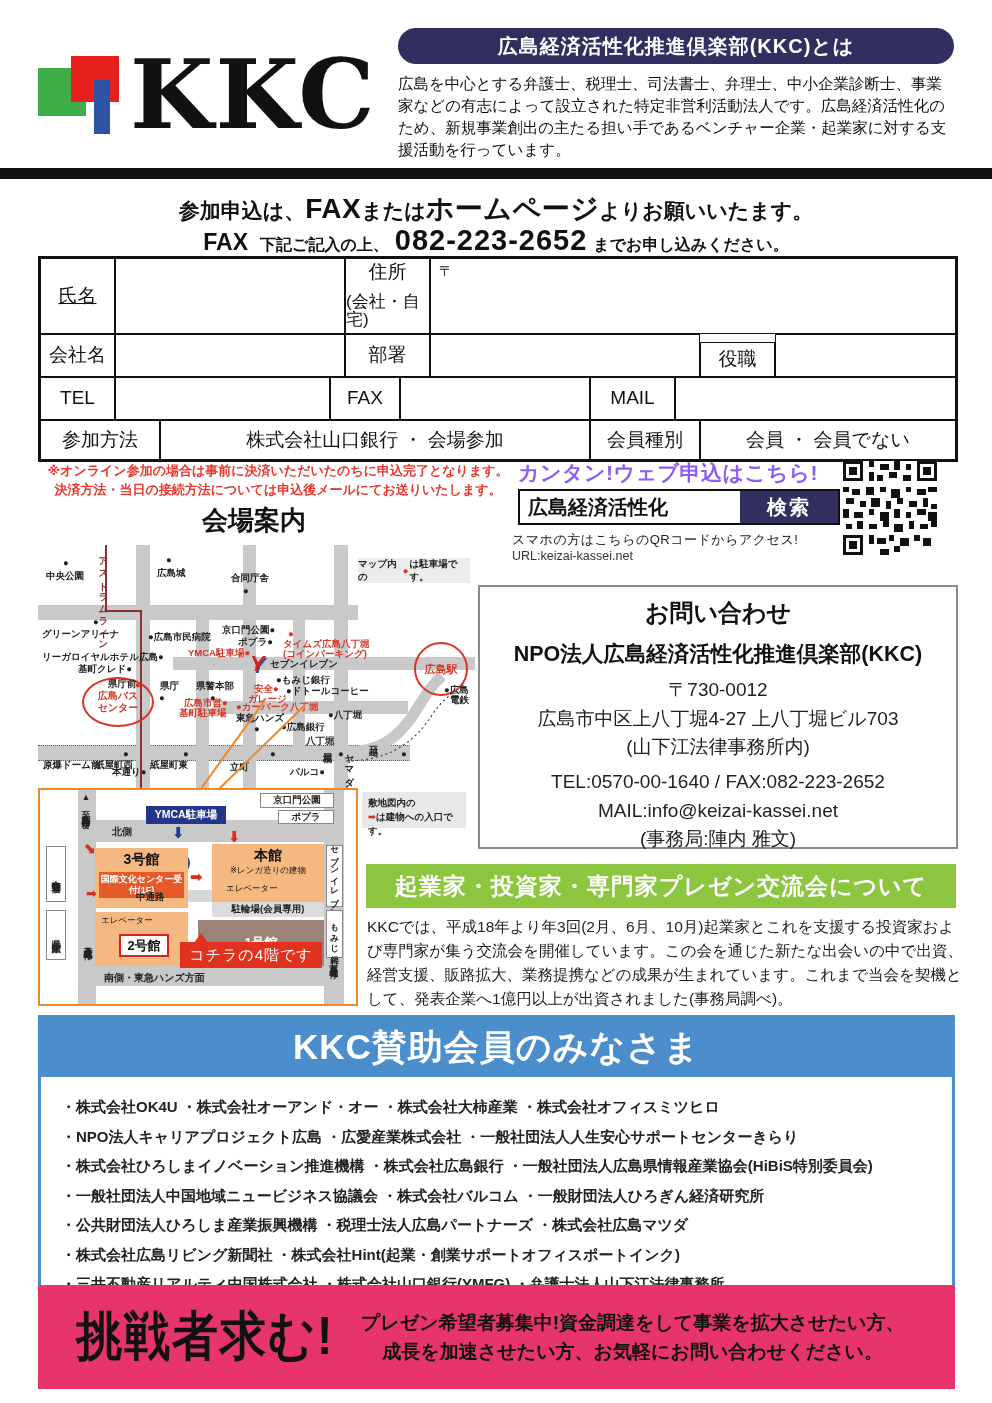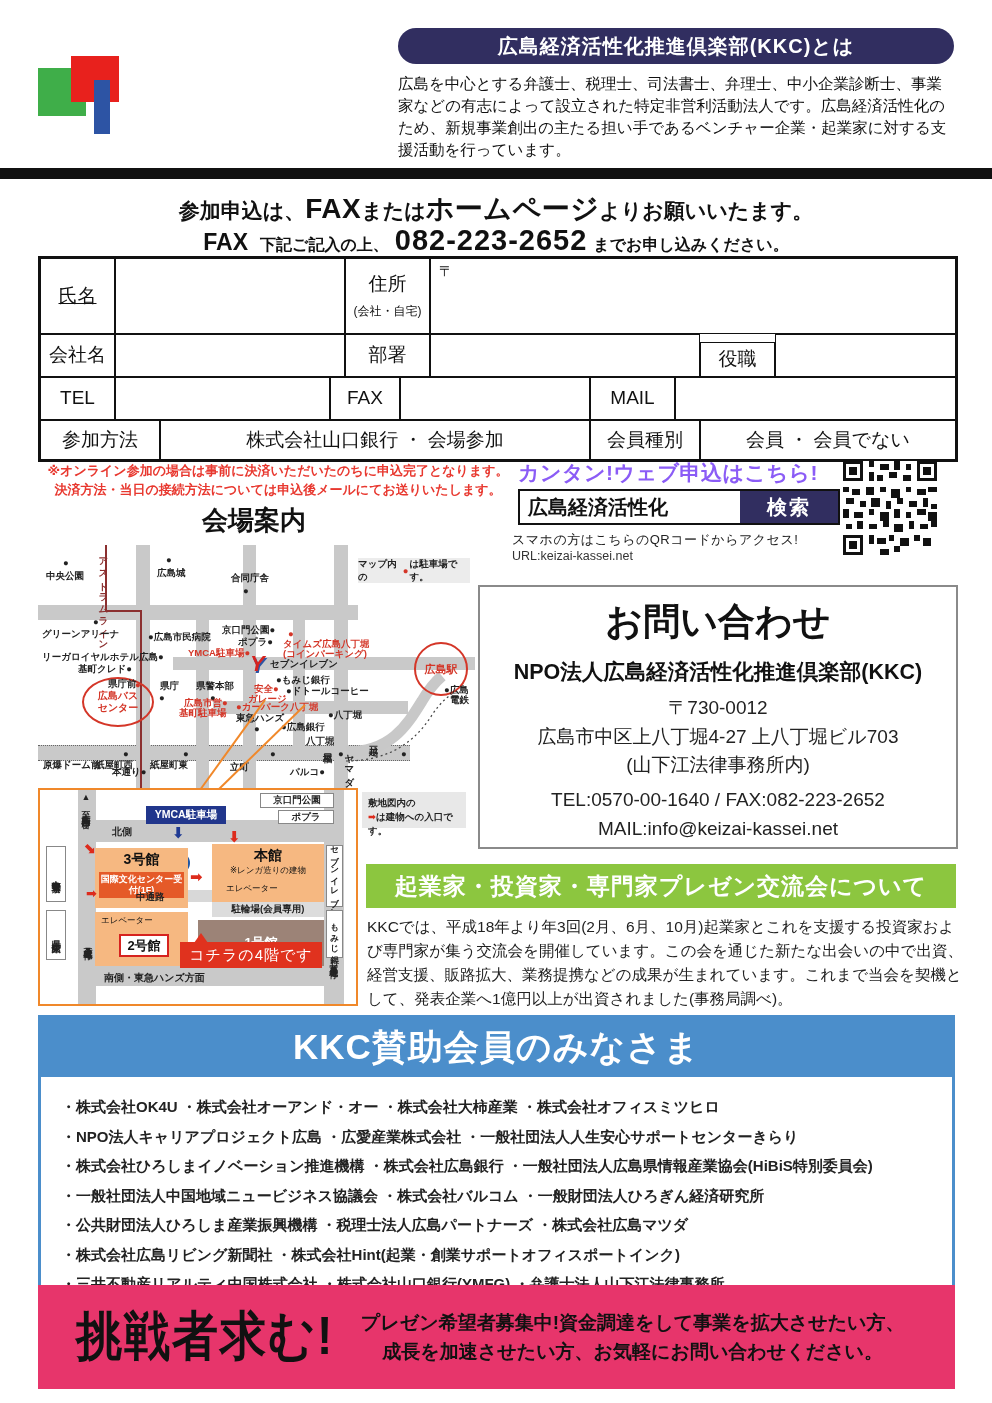--- a/index.html
+++ b/index.html
@@ -29,21 +29,21 @@
   .fax-line .sm{font-size:16px;font-weight:600;}
   .fax-line .num{font-size:29px;font-weight:900;letter-spacing:1px;margin:0 6px;}
 
   
   .form{position:absolute;left:38px;top:256px;width:916px;border:2px solid #111;}
   .frow{display:flex;}
   .fcell{border:1px solid #111;display:flex;align-items:center;justify-content:center;
          font-size:19px;color:#111;box-sizing:border-box;}
   .fcell.lab{flex-direction:column;line-height:1.1;}
   .fcell.blank{justify-content:flex-start;}
-  .sub{font-size:12px;margin-top:10px;}
+  .sub{font-size:17px;margin-top:10px;}
   .postal{align-items:flex-start;justify-content:flex-start;padding:4px 8px;font-size:14px;}
 
   
   .note{position:absolute;left:42px;top:462px;width:472px;text-align:center;color:#e8382f;
         font-size:13px;font-weight:600;line-height:1.45;}
   .web-head{position:absolute;left:518px;top:459px;width:330px;font-size:21px;font-weight:900;color:#8b5cf6;letter-spacing:0.5px;}
   .searchbar{position:absolute;left:518px;top:489px;width:322px;height:36px;border:2px solid #111;
              display:flex;box-sizing:border-box;}
   .search-val{flex:1;display:flex;align-items:center;padding-left:8px;font-size:20px;font-weight:900;color:#111;background:#fff;}
   .search-btn{width:98px;background:#312e60;color:#fff;display:flex;align-items:center;justify-content:center;
@@ -99,21 +99,21 @@
                border-right:7px solid transparent;border-bottom:10px solid #e0321e;}
   .rarrow{position:absolute;color:#dd2b1c;font-weight:900;}
   .barrow{position:absolute;color:#1f3a93;font-weight:900;}
   .entrance{position:absolute;left:362px;top:792px;width:104px;height:36px;background:#e8e8e8;
             font-size:9.5px;font-weight:600;color:#222;padding:4px 6px;box-sizing:border-box;line-height:1.45;}
   .entrance .ar{color:#dd2b1c;}
 
   
   .contact{position:absolute;left:478px;top:585px;width:480px;height:264px;border:2px solid #8a8a8a;
            box-sizing:border-box;text-align:center;color:#222;}
-  .contact .title{font-size:37px;font-weight:900;margin-top:10px;color:#111;}
+  .contact .title{font-size:24px;font-weight:900;margin-top:10px;color:#111;}
   .contact .org{font-size:21.5px;font-weight:900;margin-top:10px;color:#111;}
   .contact .line{font-size:19px;margin-top:3px;line-height:1.35;}
   .contact .group{margin-top:9px;}
 
   
   .greenbar{position:absolute;left:366px;top:864px;width:590px;height:44px;background:#8cc63f;color:#fff;
             display:flex;align-items:center;justify-content:center;font-size:23px;font-weight:900;letter-spacing:1px;}
   .pres-body{position:absolute;left:367px;top:915px;width:598px;font-size:15.5px;line-height:1.55;color:#222;
              text-align:left;}
 
@@ -133,20 +133,21 @@
 </style>
 </head>
 <body>
 
 <div class="page">
 
   <div class="logo">
     <div class="sq g"></div>
     <div class="sq r"></div>
     <div class="sq b"></div>
+    <div class="logo-text">KKC</div>
   </div>
   <div class="intro">
     <div class="pill">広島経済活性化推進倶楽部(KKC)とは</div>
     <div class="desc">広島を中心とする弁護士、税理士、司法書士、弁理士、中小企業診断士、事業家などの有志によって設立された特定非営利活動法人です。広島経済活性化のため、新規事業創出の主たる担い手であるベンチャー企業・起業家に対する支援活動を行っています。</div>
   </div>
   <div class="black-bar"></div>
 
   <div class="apply-heading"><span>参加申込は、</span><span class="big">FAX</span><span>または</span><span class="big">ホームページ</span><span>よりお願いいたます。</span></div>
   <div class="fax-line"><span class="fx">FAX</span><span class="sm">下記ご記入の上、</span><span class="num">082-223-2652</span><span class="sm">までお申し込みください。</span></div>
 
@@ -417,20 +418,21 @@
     <div class="title">お問い合わせ</div>
     <div class="org">NPO法人広島経済活性化推進倶楽部(KKC)</div>
     <div class="group">
       <div class="line">〒730-0012</div>
       <div class="line">広島市中区上八丁堀4-27 上八丁堀ビル703</div>
       <div class="line">(山下江法律事務所内)</div>
     </div>
     <div class="group">
       <div class="line">TEL:0570-00-1640 / FAX:082-223-2652</div>
       <div class="line">MAIL:info@keizai-kassei.net</div>
+      <div class="line">(事務局:陣内 雅文)</div>
     </div>
   </div>
 
   <div class="greenbar">起業家・投資家・専門家プレゼン交流会について</div>
   <div class="pres-body">KKCでは、平成18年より年3回(2月、6月、10月)起業家とこれを支援する投資家および専門家が集う交流会を開催しています。この会を通じた新たな出会いの中で出資、経営支援、販路拡大、業務提携などの成果が生まれています。これまで当会を契機として、発表企業へ1億円以上が出資されました(事務局調べ)。</div>
 
   <div class="members">
     <div class="members-head">KKC賛助会員のみなさま</div>
     <div class="members-list" id="members-list">
         <div class="member-row">・株式会社OK4U ・株式会社オーアンド・オー ・株式会社大柿産業 ・株式会社オフィスミツヒロ</div>

